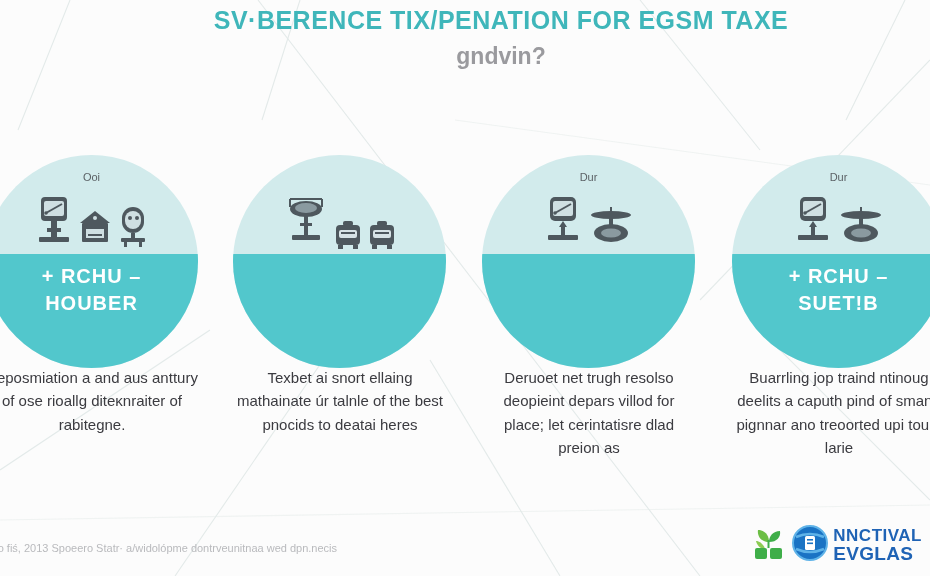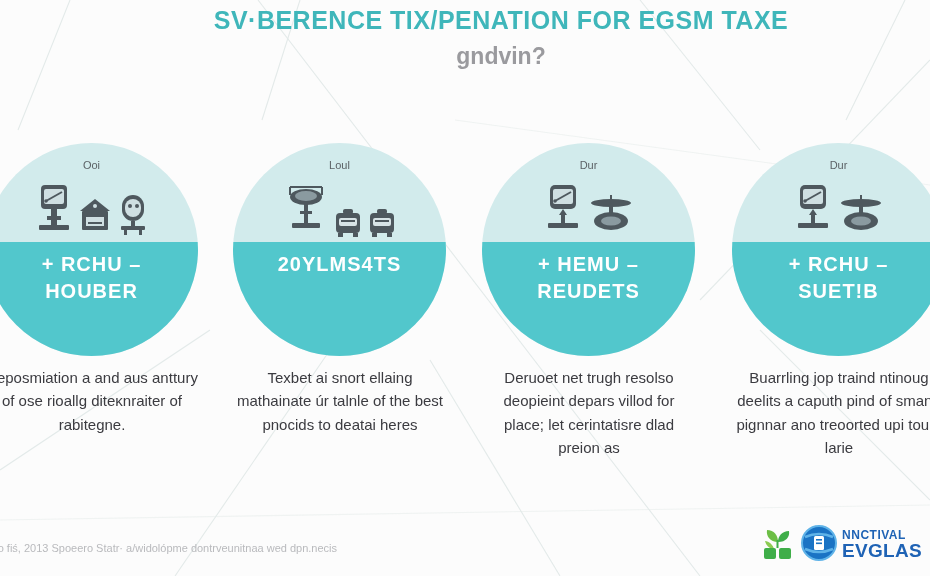--- a/index.html
+++ b/index.html
@@ -61,21 +61,21 @@
     margin: 8px 0 0 0;
     font-size: 23px;
     font-weight: bold;
     color: #9a9a9e;
     font-family: "Liberation Sans", sans-serif;
   }
 
   
   .circle-row {
     position: absolute;
-    top: 143px;
+    top: 155px;
     left: 0;
     width: 922px;
     height: 220px;
     z-index: 2;
   }
   .card {
     position: absolute;
     top: 0;
     width: 213px;
     height: 213px;
@@ -190,21 +190,21 @@
     gap: 5px;
     z-index: 3;
   }
   .logo-text {
     display: flex;
     flex-direction: column;
     justify-content: center;
     line-height: 1.02;
   }
   .logo-text .t1 {
-    font-size: 12px;
+    font-size: 17px;
     font-weight: bold;
     color: #1f63b5;
     letter-spacing: 0.5px;
     font-family: "Liberation Sans", sans-serif;
   }
   .logo-text .t2 {
     font-size: 19px;
     font-weight: bold;
     color: #1f63b5;
     letter-spacing: 0.3px;
@@ -288,21 +288,20 @@
         <div class="circle-label">
           <span class="l1">+ RCHU –</span>
           <span class="l2">HOUBER</span>
         </div>
       </div>
     </div>
 
     <div class="card c1">
       <div class="circle">
         <div class="circle-bottom"></div>
-        <div class="circle-cap">Loul</div>
         <div class="icons">
           <span>
             <svg width="44" height="56" viewBox="0 0 44 56">
               <g fill="#4e585e">
                 <path d="M6 6 L6 14 M38 6 L38 14" stroke="#4e585e" stroke-width="2" fill="none"></path>
                 <path d="M6 6 L38 6" stroke="#4e585e" stroke-width="2" fill="none"></path>
                 <ellipse cx="22" cy="16" rx="16" ry="8"></ellipse>
                 <ellipse cx="22" cy="15" rx="11" ry="5" fill="#8a9aa0"></ellipse>
                 <rect x="20" y="23" width="4" height="18"></rect>
                 <rect x="16" y="30" width="12" height="3"></rect>
@@ -330,21 +329,20 @@
                 <rect x="5" y="11" width="18" height="8" rx="2" fill="#d7e3e6"></rect>
                 <rect x="9" y="2" width="10" height="5" rx="2"></rect>
                 <path d="M7 14 L21 14" stroke="#4e585e" stroke-width="2"></path>
                 <rect x="4" y="26" width="5" height="4"></rect>
                 <rect x="19" y="26" width="5" height="4"></rect>
               </g>
             </svg>
           </span>
         </div>
         <div class="circle-label">
-          <span class="l2">20YLMS4TS</span>
         </div>
       </div>
     </div>
 
     <div class="card c2">
       <div class="circle">
         <div class="circle-bottom"></div>
         <div class="circle-cap">Dur</div>
         <div class="icons">
           <span>
@@ -364,24 +362,20 @@
             <svg width="46" height="46" viewBox="0 0 46 46">
               <g fill="#4e585e">
                 <ellipse cx="23" cy="12" rx="20" ry="4"></ellipse>
                 <rect x="21" y="10" width="4" height="16"></rect>
                 <ellipse cx="23" cy="30" rx="17" ry="9"></ellipse>
                 <ellipse cx="23" cy="30" rx="10" ry="4.5" fill="#8a9aa0"></ellipse>
                 <path d="M23 4 L23 12" stroke="#4e585e" stroke-width="2"></path>
               </g>
             </svg>
           </span>
-        </div>
-        <div class="circle-label">
-          <span class="l1">+ HEMU –</span>
-          <span class="l2">REUDETS</span>
         </div>
       </div>
     </div>
 
     <div class="card c3">
       <div class="circle">
         <div class="circle-bottom"></div>
         <div class="circle-cap">Dur</div>
         <div class="icons">
           <span>

